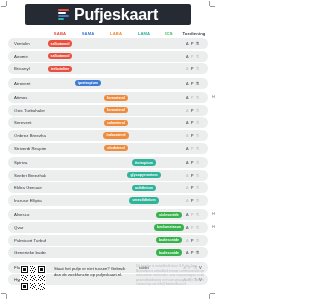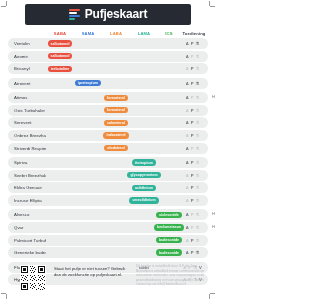--- a/index.html
+++ b/index.html
@@ -33,21 +33,21 @@
     background:#262b33;border-radius:2px;
     display:flex;align-items:center;justify-content:center;gap:5px;
   }
   .logo{display:flex;flex-direction:column;gap:1px;width:11px;}
   .logo span{display:block;height:2px;border-radius:1px;}
   .logo .b1{width:11px;background:#e8503f;}
   .logo .b2{width:8px;background:#ffffff;}
   .logo .b3{width:11px;background:#3e7bd4;}
   .logo .b4{width:6px;background:#2fb39a;}
   .title{
-    color:#ffffff;font-size:12px;font-weight:bold;letter-spacing:-0.2px;
+    color:#ffffff;font-size:16px;font-weight:bold;letter-spacing:-0.2px;
     line-height:13px;
   }
 
   
   .colhead{
     position:absolute;left:8px;top:29px;width:200px;height:8px;
     display:flex;align-items:center;
   }
   .colhead .c{
     font-size:4.2px;font-weight:bold;text-align:center;letter-spacing:0.1px;

